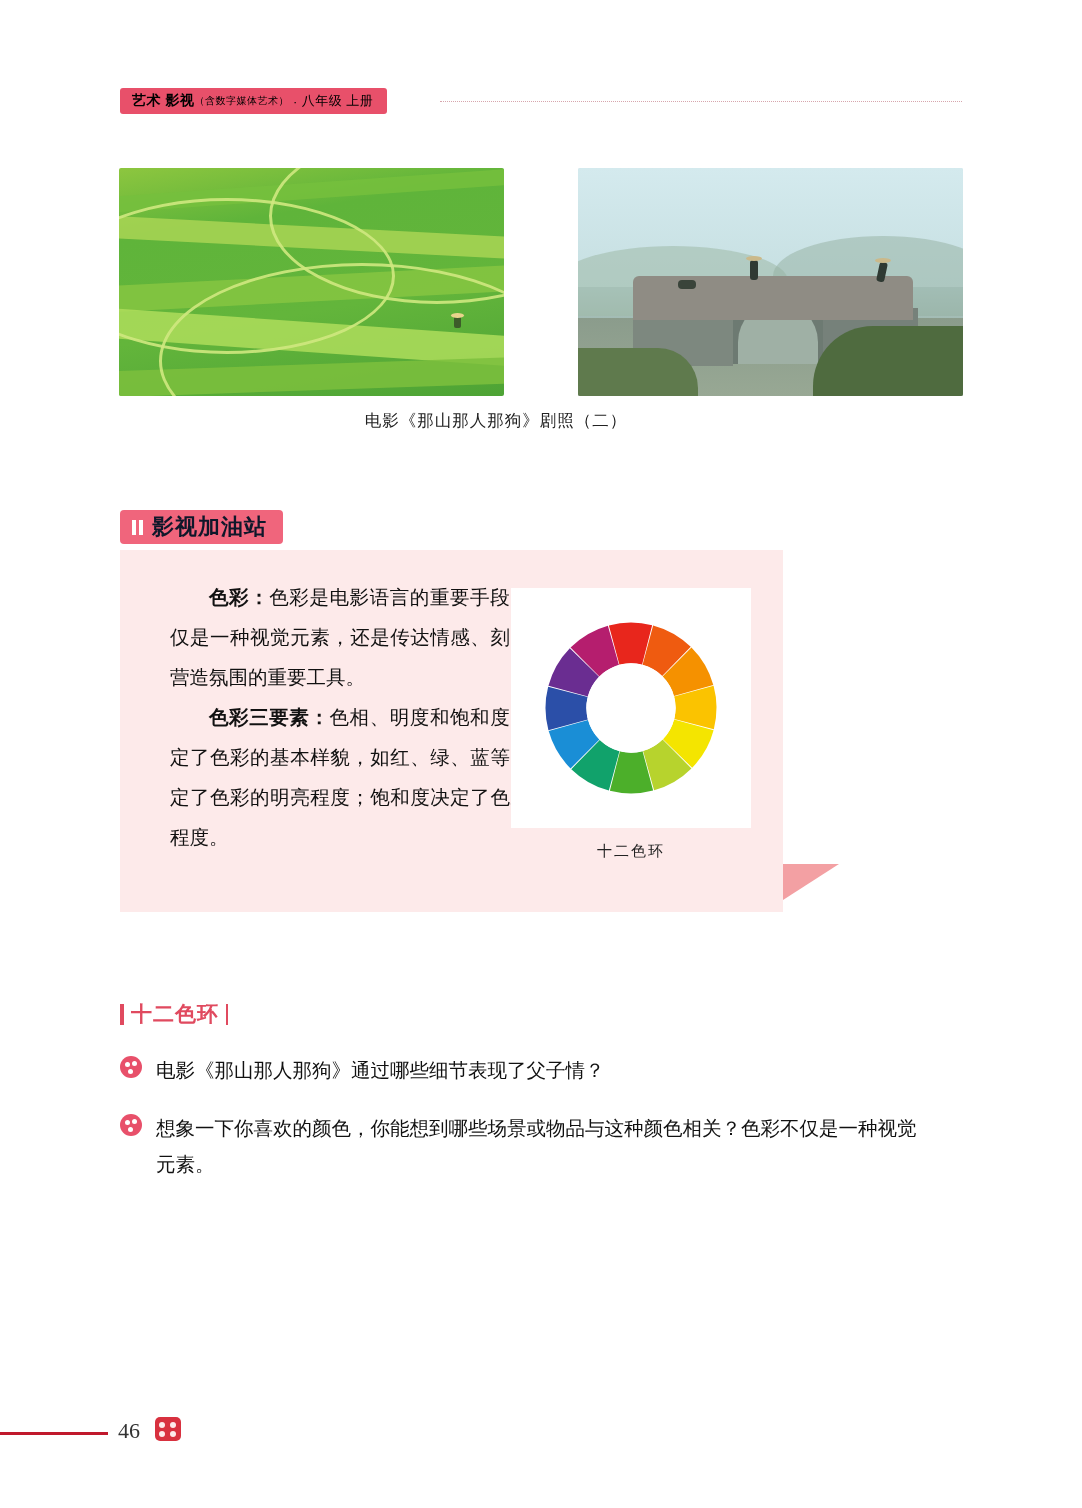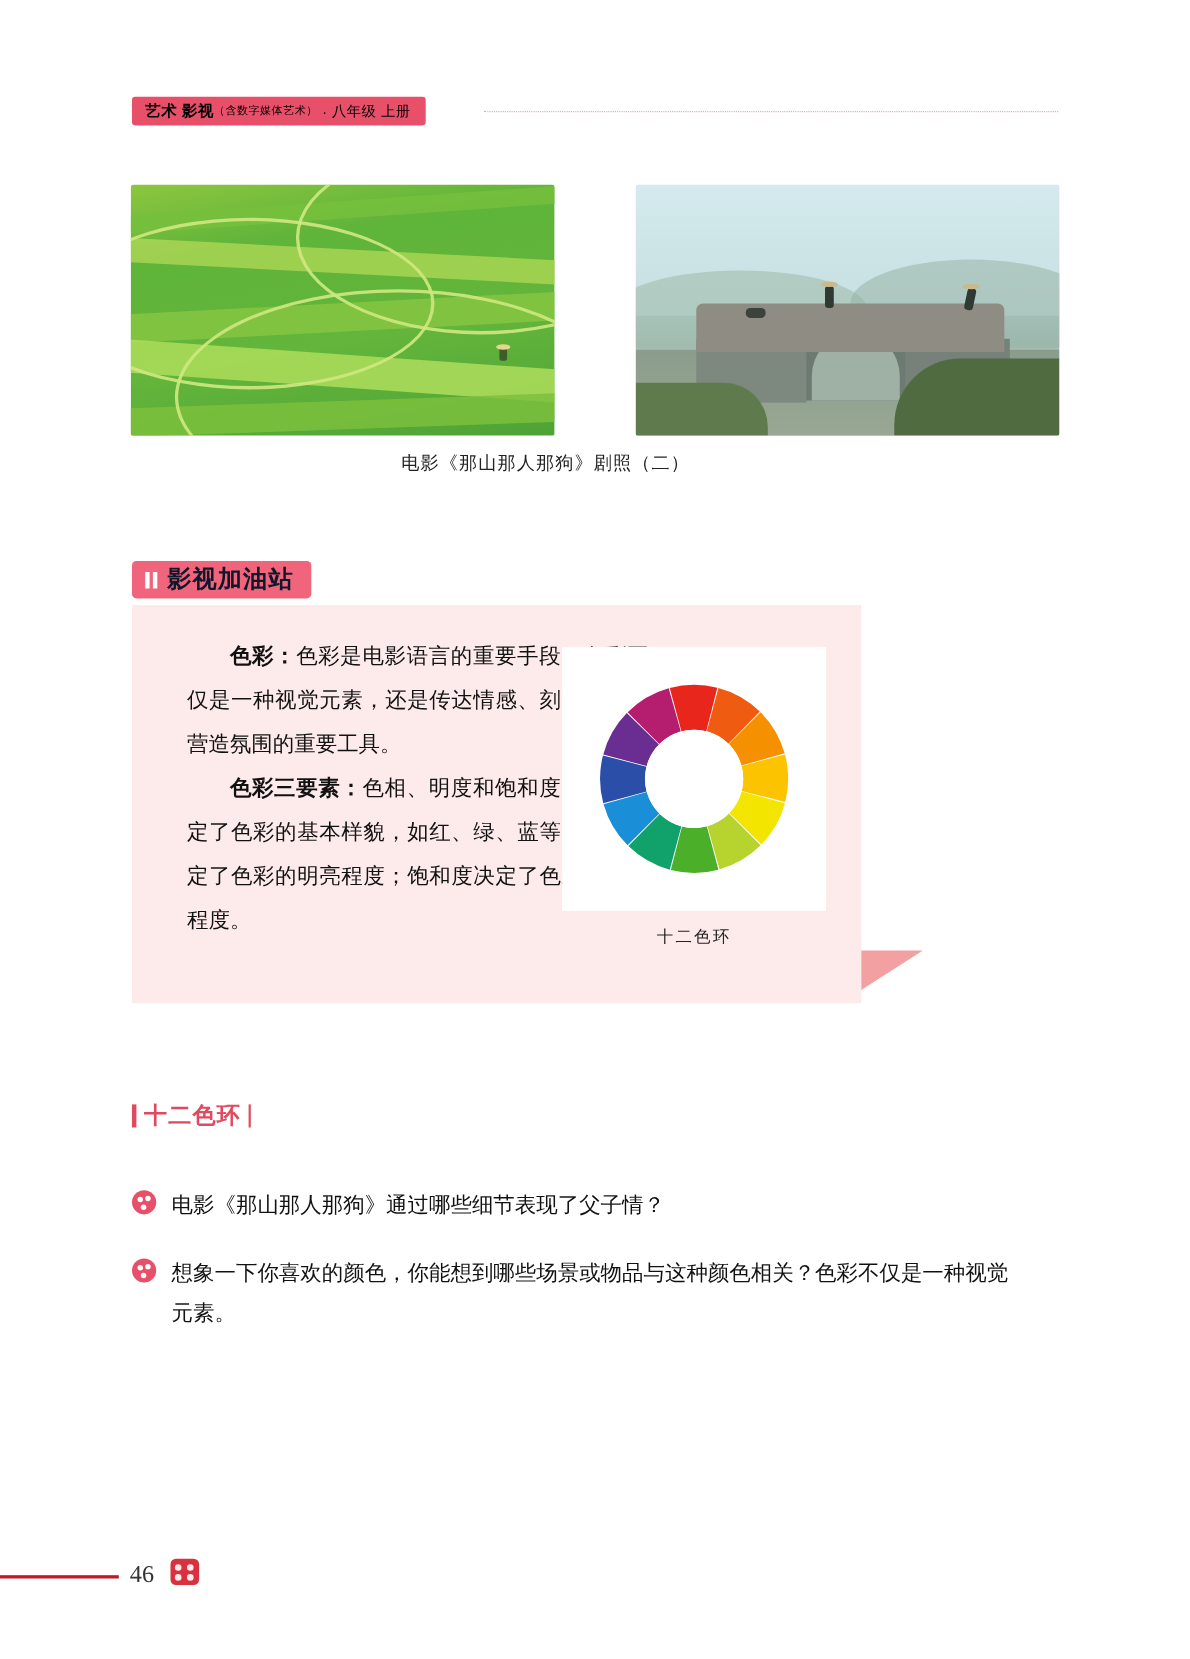--- a/index.html
+++ b/index.html
@@ -290,21 +290,21 @@
   }
   .section-title .tail {
     display: inline-block;
     width: 2px;
     height: 21px;
     background: #e04a5f;
     margin-left: 7px;
   }
 
   .qlist { position: absolute; top: 1053px; left: 120px; width: 800px; }
-  .qitem { display: flex; margin-bottom: 22px; margin-top: 26px; }
+  .qitem { display: flex; margin-bottom: 22px; }
   .q-icon {
     flex: 0 0 auto;
     width: 22px;
     height: 22px;
     border-radius: 50%;
     background: #e8506a;
     margin-top: 3px;
     margin-right: 14px;
     position: relative;
   }

